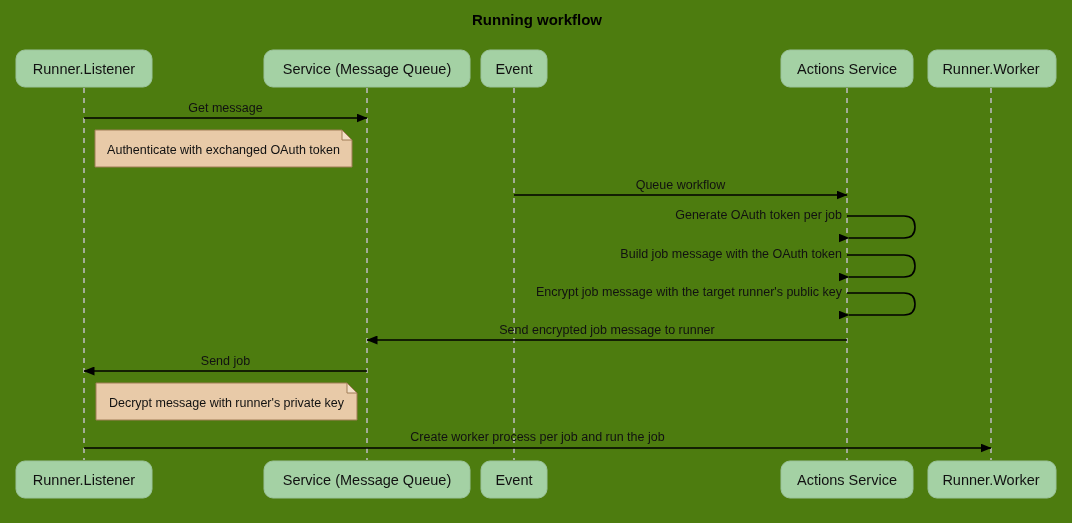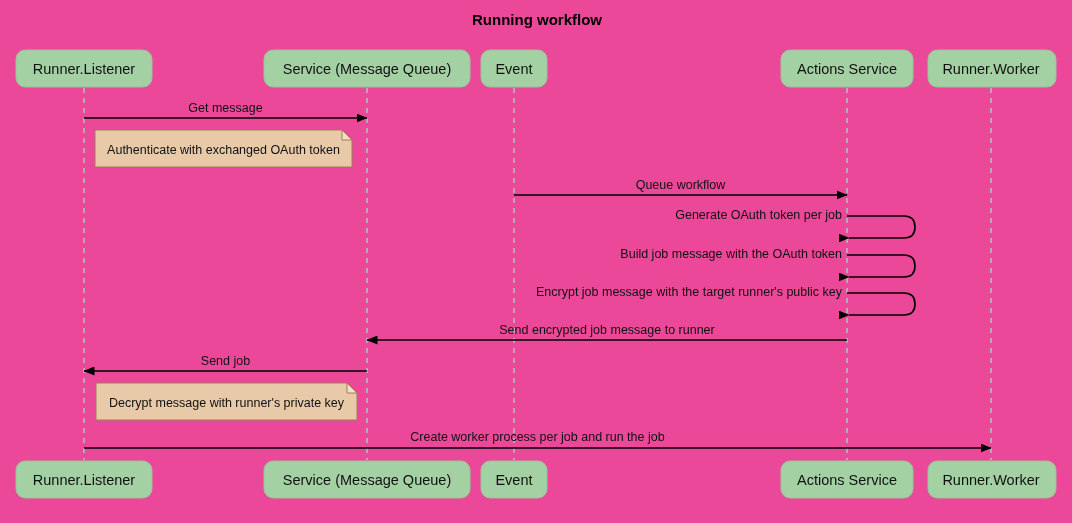--- a/index.html
+++ b/index.html
@@ -7,21 +7,21 @@
     padding: 0;
     background: #ffffff;
   }
   body {
     font-family: "Liberation Sans", sans-serif;
   }
   #diagram-root {
     position: relative;
     width: 1072px;
     height: 523px;
-    background: #ec4899;
+    background: #4d7c0f;
     overflow: hidden;
   }
   svg.diagram-canvas {
     position: absolute;
     left: 0;
     top: 0;
     width: 1072px;
     height: 523px;
     display: block;
   }

